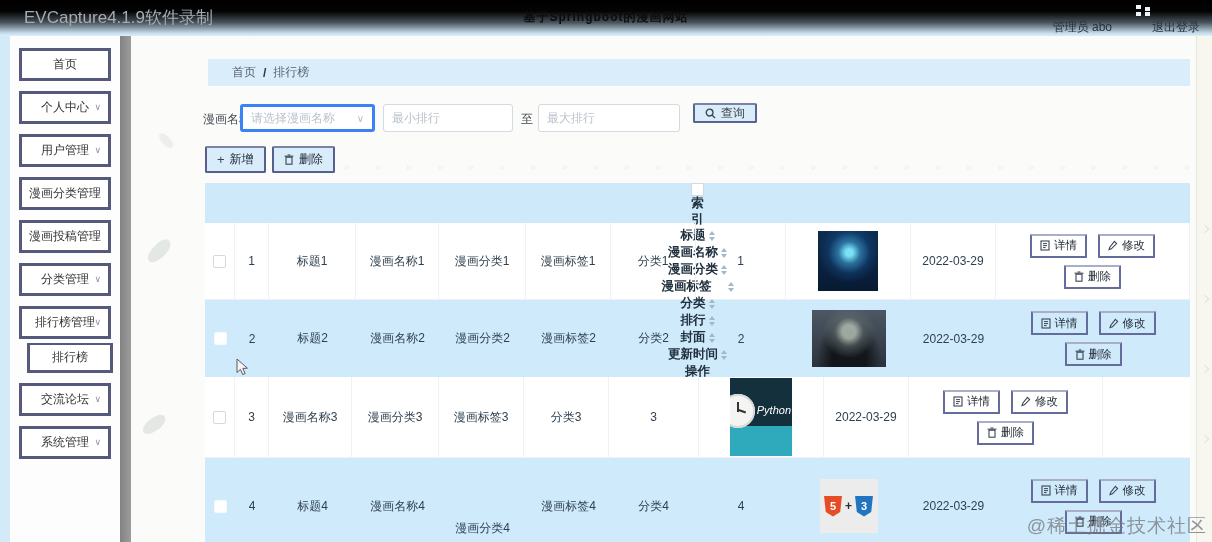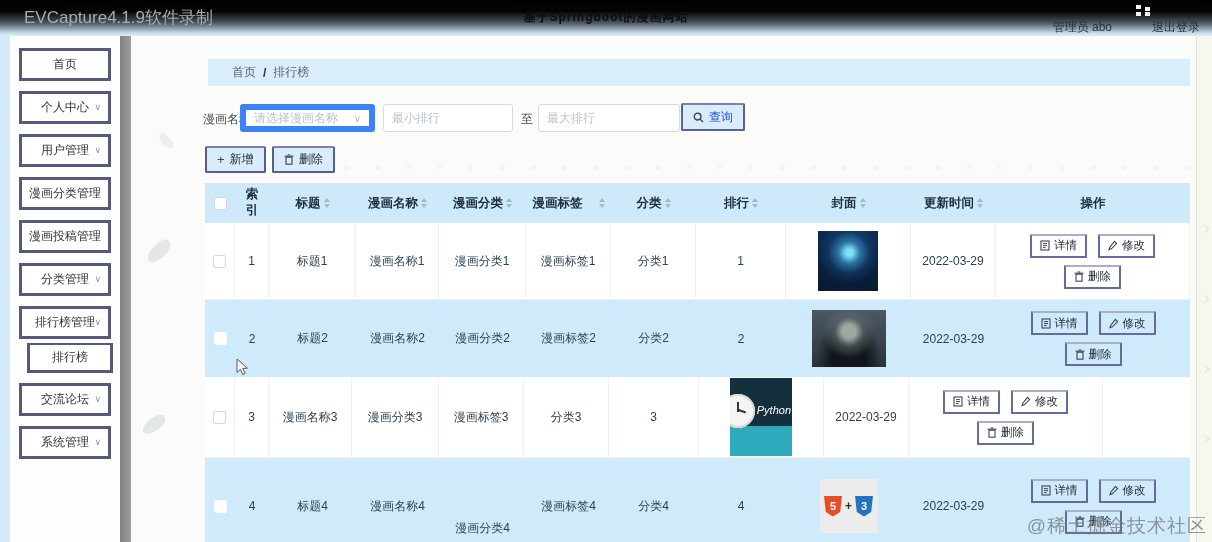--- a/index.html
+++ b/index.html
@@ -40,48 +40,48 @@
   .leaf2 { left:10px; top:382px; width:26px; height:13px; transform:rotate(-30deg); }
   .leaf3 { left:26px; top:100px; width:18px; height:9px; transform:rotate(55deg); opacity:.6; }
 
   .breadcrumb { position:absolute; left:77px; top:23px; width:982px; height:27px; background:#d9edfa;
     display:flex; align-items:center; padding-left:24px; gap:7px; font-size:12px; color:#5a6570; }
   .breadcrumb .sep { color:#333; font-weight:bold; }
 
   
   .f-label { position:absolute; left:72px; top:75px; font-size:12px; color:#424a52; }
   .f-select { position:absolute; left:109px; top:68px; width:135px; height:28px; background:#fff;
-    border:6px solid #3b82f6; border-radius:3px; display:flex; align-items:center; padding:0 8px; cursor:pointer;gap:7px; }
+    border:3px solid #3b82f6; border-radius:3px; display:flex; align-items:center; padding:0 8px; cursor:pointer;gap:7px; }
   .f-select .ph { color:#b9c2cc; font-size:12px; flex:1; }
   .f-select .chev { color:#b4bcc6; font-size:10px; }
   .f-input { position:absolute; top:68px; height:28px; background:#fff; border:1px solid #d4dae0;
     border-radius:3px; padding:0 8px; font-size:12px; color:#333;
     font-family:"Liberation Sans","DejaVu Sans",sans-serif; }
   .f-input::placeholder { color:#b9c2cc; }
   #min-rank { left:252px; width:130px; }
   #max-rank { left:407px; width:142px; }
   .f-to { position:absolute; left:390px; top:75px; font-size:12px; color:#424a52; }
-  .btn-search { position:absolute; left:550px; top:67px; height:28px; padding:0 10px; background:#d8ecfa;
+  .btn-search { position:absolute; left:562px; top:67px; height:20px; padding:0 10px; background:#d8ecfa;
     border:2px solid #5b6390; border-top-color:#7b82a8; border-radius:2px; display:inline-flex;
-    align-items:center; gap:5px; font-size:12px; color:#1d4ed8; cursor:pointer; }
+    align-items:center; gap:5px; font-size:12px; color:#404040; cursor:pointer; }
 
   
   .btn-action { position:absolute; top:110px; height:27px; padding:0 10px; background:#d8ecfa;
     border:2px solid #575f8e; border-top-color:#7b82a8; border-radius:2px; display:inline-flex;
     align-items:center; gap:5px; font-size:12px; color:#20293a; cursor:pointer; }
   #btn-add { left:74px; }
   #btn-del { left:141px; }
   .plus-glyph { font-size:13px; color:#3a4356; }
 
   .decor-arrows { position:absolute; left:214px; top:126px; width:845px; display:flex;
     justify-content:space-between; color:#e9e9e7; font-size:9px; pointer-events:none; }
 
   
   .grid { position:absolute; left:74px; top:147px; width:985px; }
-  .thead { display:flex; align-items:center; height:40px; background:#cde9fa; }
+  .thead { display:flex; align-items:center; height:40px; background:#cde9fa;flex-direction:column; }
   .th { display:flex; align-items:center; justify-content:center; font-weight:bold; font-size:12.5px;
     color:#20303e; text-align:center; cursor:pointer; }
   .th .lbl.idx { display:inline-block; width:15px; line-height:1.25; }
   .sort { display:inline-flex; flex-direction:column; margin-left:3px; gap:2px; }
   .sort i { width:0; height:0; border-left:3.5px solid transparent; border-right:3.5px solid transparent; }
   .sort .up { border-bottom:4px solid #9fb9cd; }
   .sort .dn { border-top:4px solid #9fb9cd; }
 
   .row { display:flex; align-items:center; }
   .row.white { background:#fff; border-bottom:1px solid #eef1f5; }

